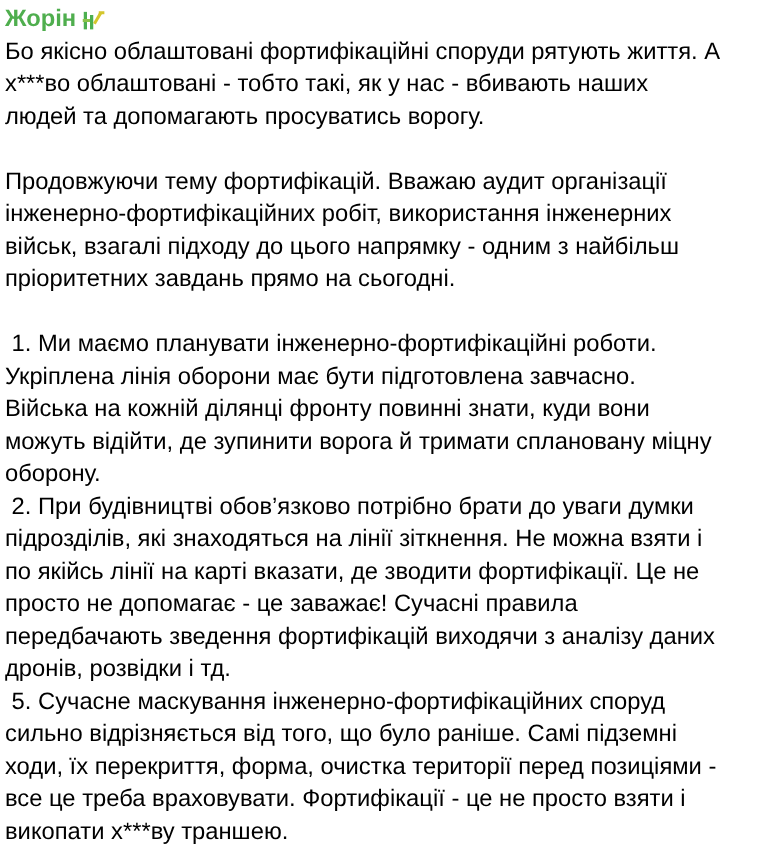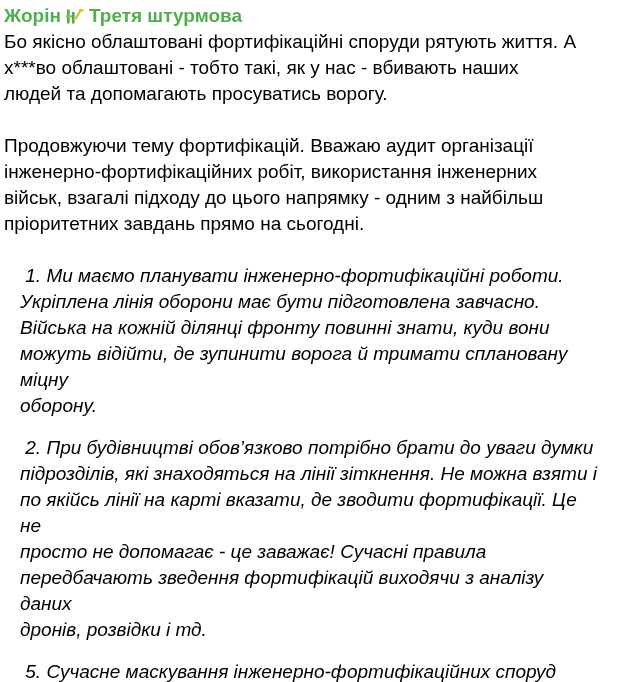--- a/index.html
+++ b/index.html
@@ -40,39 +40,37 @@
     line-height: 26px;
     color: #000000;
     letter-spacing: 0;
   }
   .para {
     white-space: pre-wrap;
     margin: 0 0 26px 0;
   }
   .numbered-item {
     white-space: pre-wrap;
-    margin: 16px;
-    font-style: italic;
+    margin: 0;
   }
 </style>
 </head>
 <body>
 
 <div class="post">
 
   <div class="author-row">
     <span>Жорін</span>
     <svg class="emblem" viewBox="0 0 18 17" xmlns="http://www.w3.org/2000/svg" aria-hidden="true">
       <rect x="1" y="1.5" width="2.6" height="14" fill="#4caf50"></rect>
       <rect x="0" y="7.2" width="8.2" height="2.4" fill="#8bc34a"></rect>
       <rect x="6" y="4" width="2.6" height="11.5" fill="#4caf50"></rect>
       <path d="M 9.5 11 L 14.5 2.5" fill="none" stroke-width="2.4" stroke="#d4c62c"></path>
       <rect x="13" y="1" width="4.5" height="2.4" fill="#d4c62c"></rect>
     </svg>
-    <span>Третя штурмова</span>
   </div>
 
   <div class="body-text">
     <div class="para">Бо якісно облаштовані фортифікаційні споруди рятують життя. А
 х***во облаштовані - тобто такі, як у нас - вбивають наших
 людей та допомагають просуватись ворогу.</div>
 
     <div class="para">Продовжуючи тему фортифікацій. Вважаю аудит організації
 інженерно-фортифікаційних робіт, використання інженерних
 військ, взагалі підходу до цього напрямку - одним з найбільш

